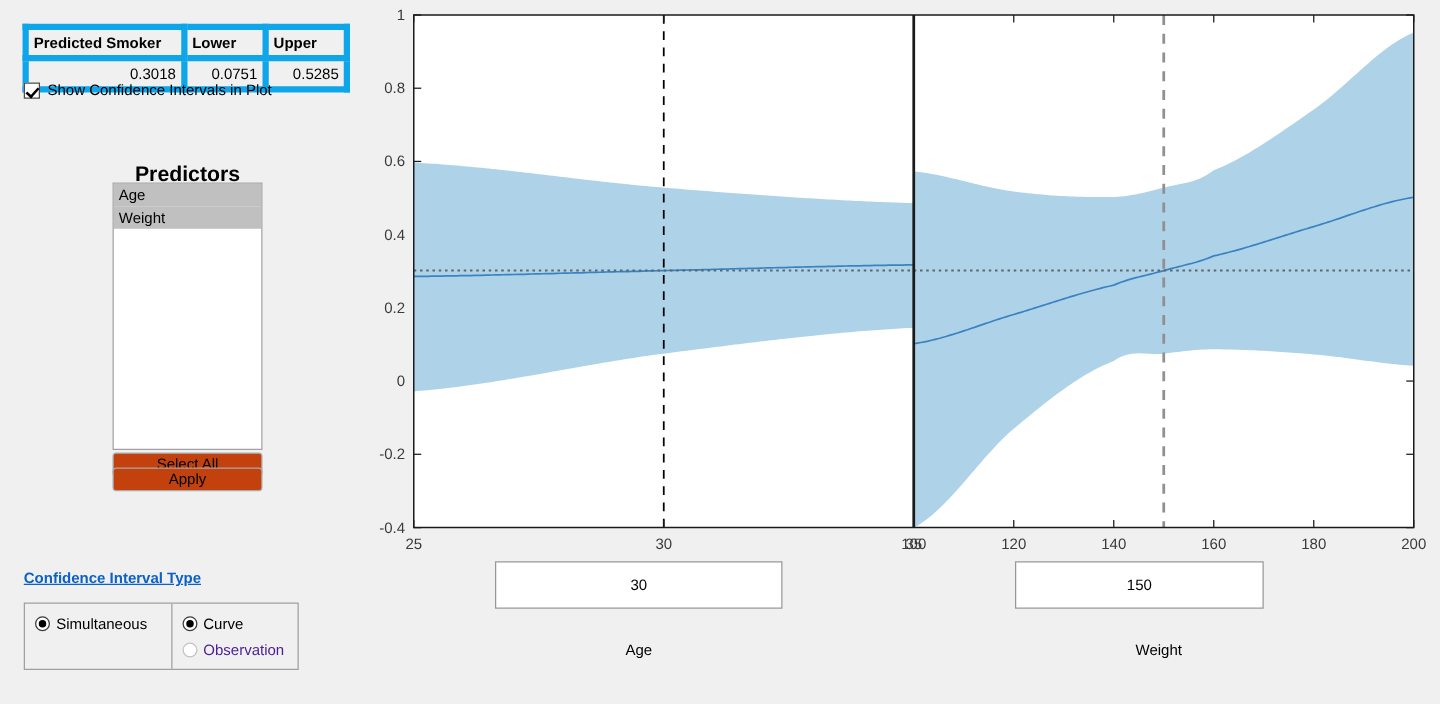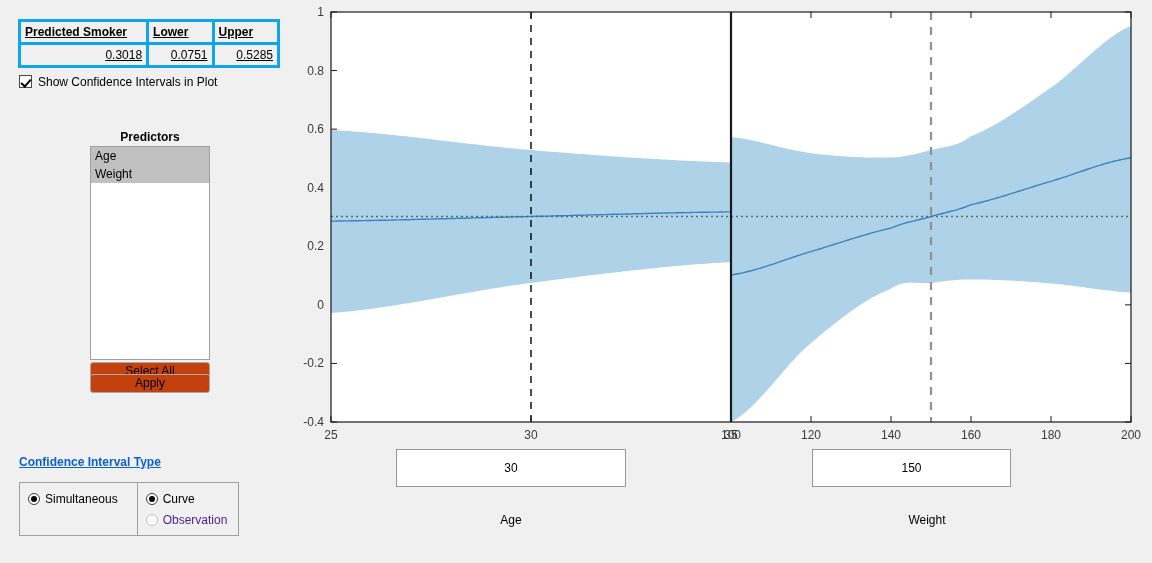--- a/index.html
+++ b/index.html
@@ -38,48 +38,47 @@
   #results-table {
     position: absolute;
     left: 18px;
     top: 19px;
     width: 262px;
     border-collapse: collapse;
     background: #fff;
     font-size: 12px;
   }
   #results-table th, #results-table td {
-    border: 3px solid #0ea5e9;
+    border: 5px solid #0ea5e9;
     padding: 3px 4px;
     height: 17px;
     box-sizing: border-box;
-    text-decoration: underline;
   }
   #results-table th {
     text-align: left;
     font-weight: bold;
     background: #f0f0f0;
     font-size: 12px;
   }
   #results-table td {
     text-align: right;
     background: #f0f0f0;
     font-size: 12px;
   }
   .col-pred { width: 130px; }
   .col-low  { width: 66px; margin-left: 32px; }
   .col-up   { width: 66px; }
 
   
   #ci-check-row {
     position: absolute;
     left: 19px;
-    top: 75px;
+    top: 65px;
     display: flex;
-    align-items: flex-start;
+    align-items: center;
     gap: 6px;
   }
   .cbx {
     width: 13px; height: 13px;
     border: 1px solid #4a4a4a;
     background: #fff;
     position: relative;
     box-sizing: border-box;
     flex: none;
   }
@@ -95,21 +94,21 @@
   #ci-check-row .lbl { font-size: 12px; }
 
   
   #predictors-title {
     position: absolute;
     left: 90px;
     top: 130px;
     width: 120px;
     text-align: center;
     font-weight: bold;
-    font-size: 12px;
+    font-size: 17px;
   }
   #predictors-list {
     position: absolute;
     left: 90px;
     top: 146px;
     width: 120px;
     height: 214px;
     background: #fff;
     border: 1px solid #a0a0a0;
     box-sizing: border-box;

